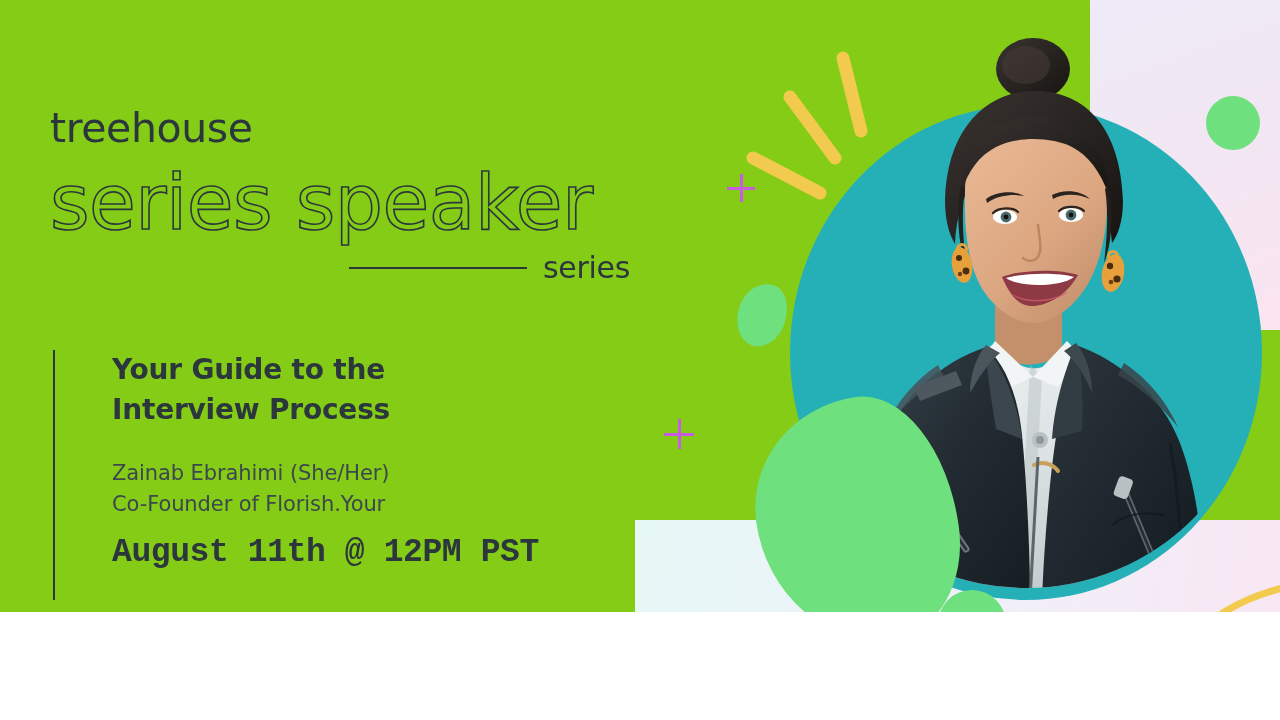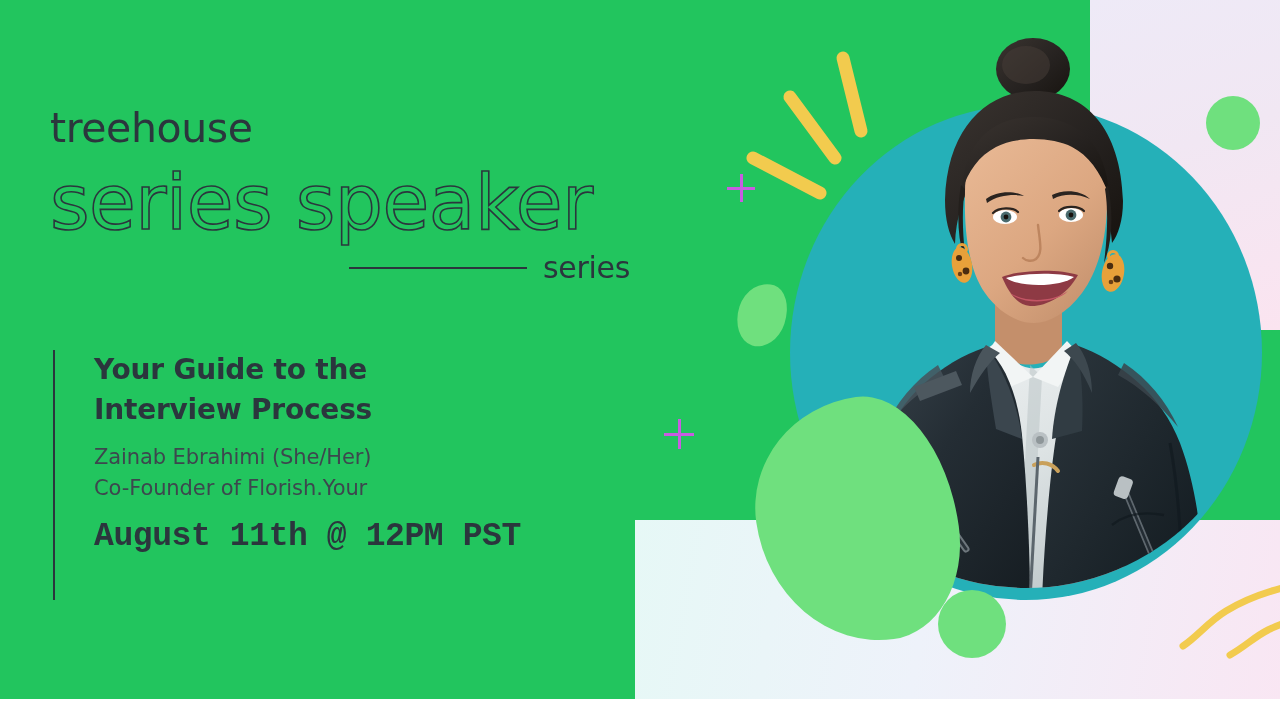--- a/index.html
+++ b/index.html
@@ -6,23 +6,23 @@
     margin: 0;
     padding: 0;
     background: #ffffff;
   }
   body {
     font-family: "DejaVu Sans", sans-serif;
   }
   #stage {
     position: relative;
     width: 1280px;
-    height: 699px;
+    height: 612px;
     overflow: hidden;
-    background: #22c55e;
+    background: #84cc16;
   }
 
   
   .panel {
     position: absolute;
   }
   #panel-topright {
     right: 0;
     top: 0;
     width: 190px;
@@ -181,42 +181,42 @@
     letter-spacing: -0.3px;
     color: #2b363d;
     line-height: 1;
   }
 
   #session-block {
     position: absolute;
     left: 53px;
     top: 350px;
     height: 250px;
-    padding-left: 39px;
+    padding-left: 57px;
     border-left: 2px solid #2b363d;
     box-sizing: border-box;
   }
   #session-title {
     font-family: "DejaVu Sans", sans-serif;
     font-size: 28px;
     font-weight: 700;
     line-height: 1.42;
     color: #2b363d;
     letter-spacing: -0.2px;
     white-space: pre-line;
   }
   .session-meta {
     font-family: "DejaVu Sans", sans-serif;
     font-size: 21px;
     font-weight: 400;
     line-height: 1.5;
     color: #3d474e;
     letter-spacing: -0.1px;
   }
-  #session-meta-wrap { margin-top: 12px; }
+  #session-meta-wrap { margin-top: 28px; }
   #session-datetime {
     margin-top: 14px;
     font-family: Liberation Mono, monospace;
     font-size: 33px;
     font-weight: 700;
     color: #2b363d;
     letter-spacing: -0.4px;
     line-height: 1.1;
   }
 </style>

